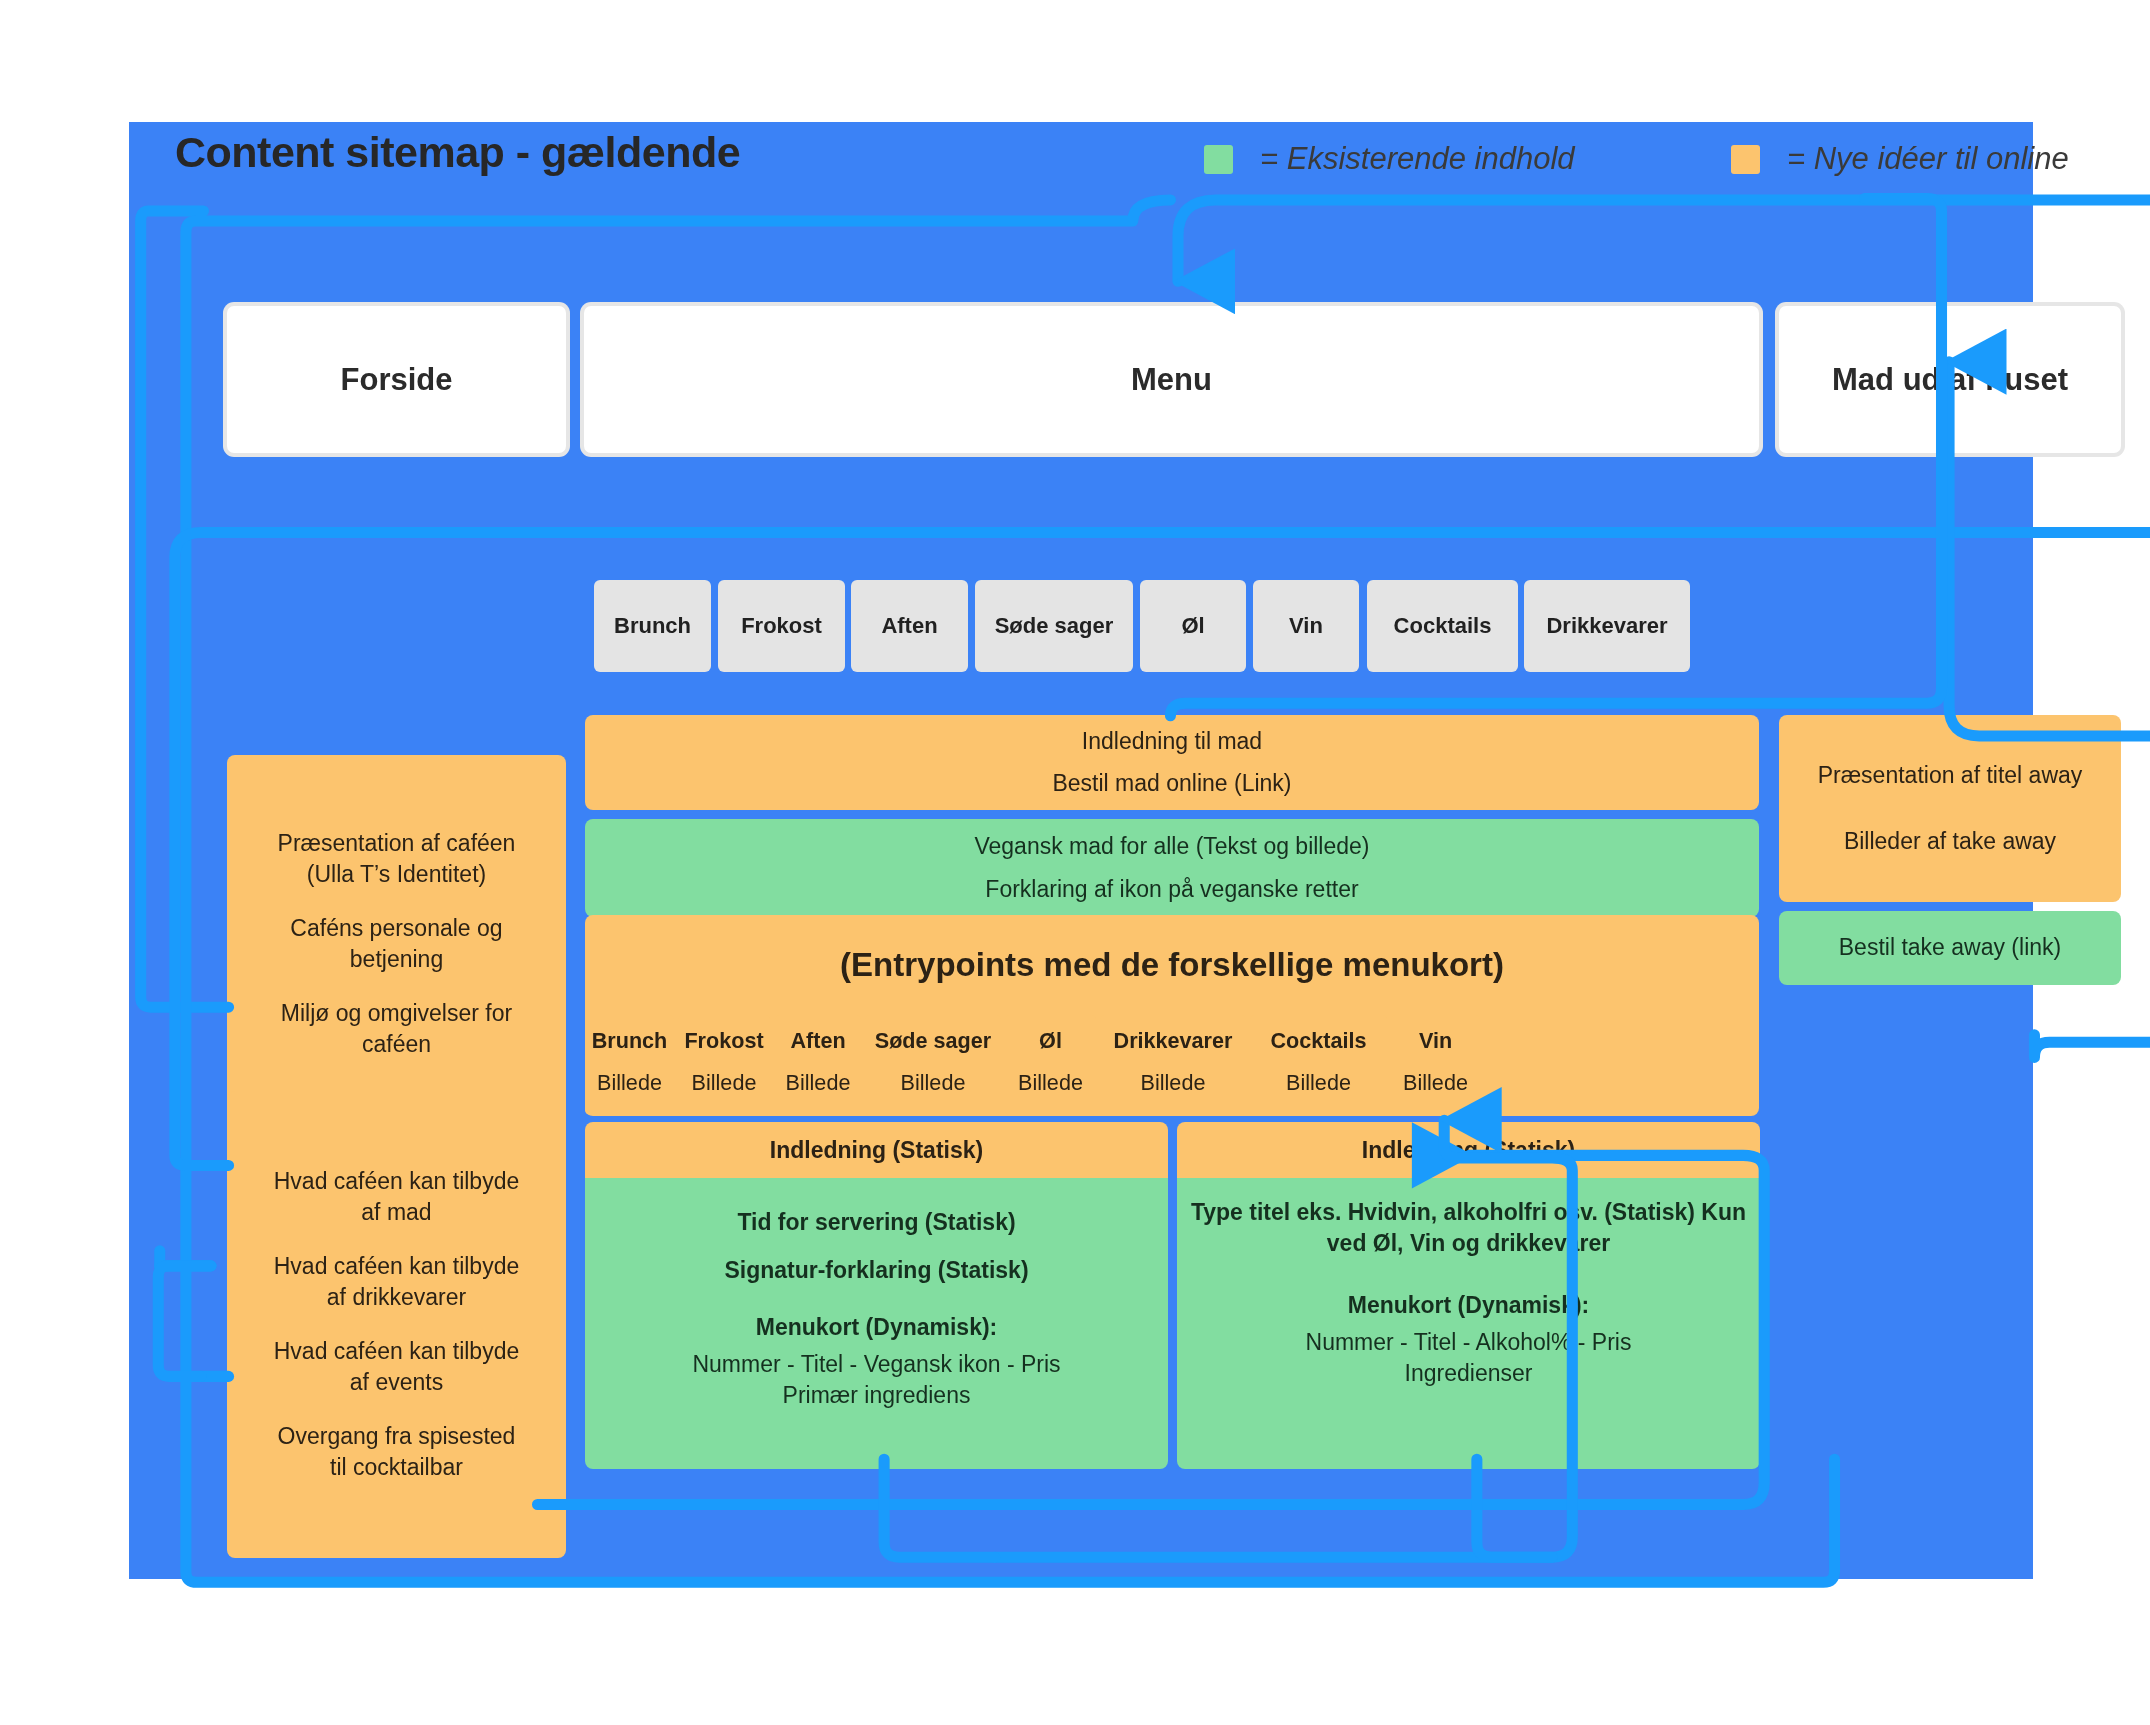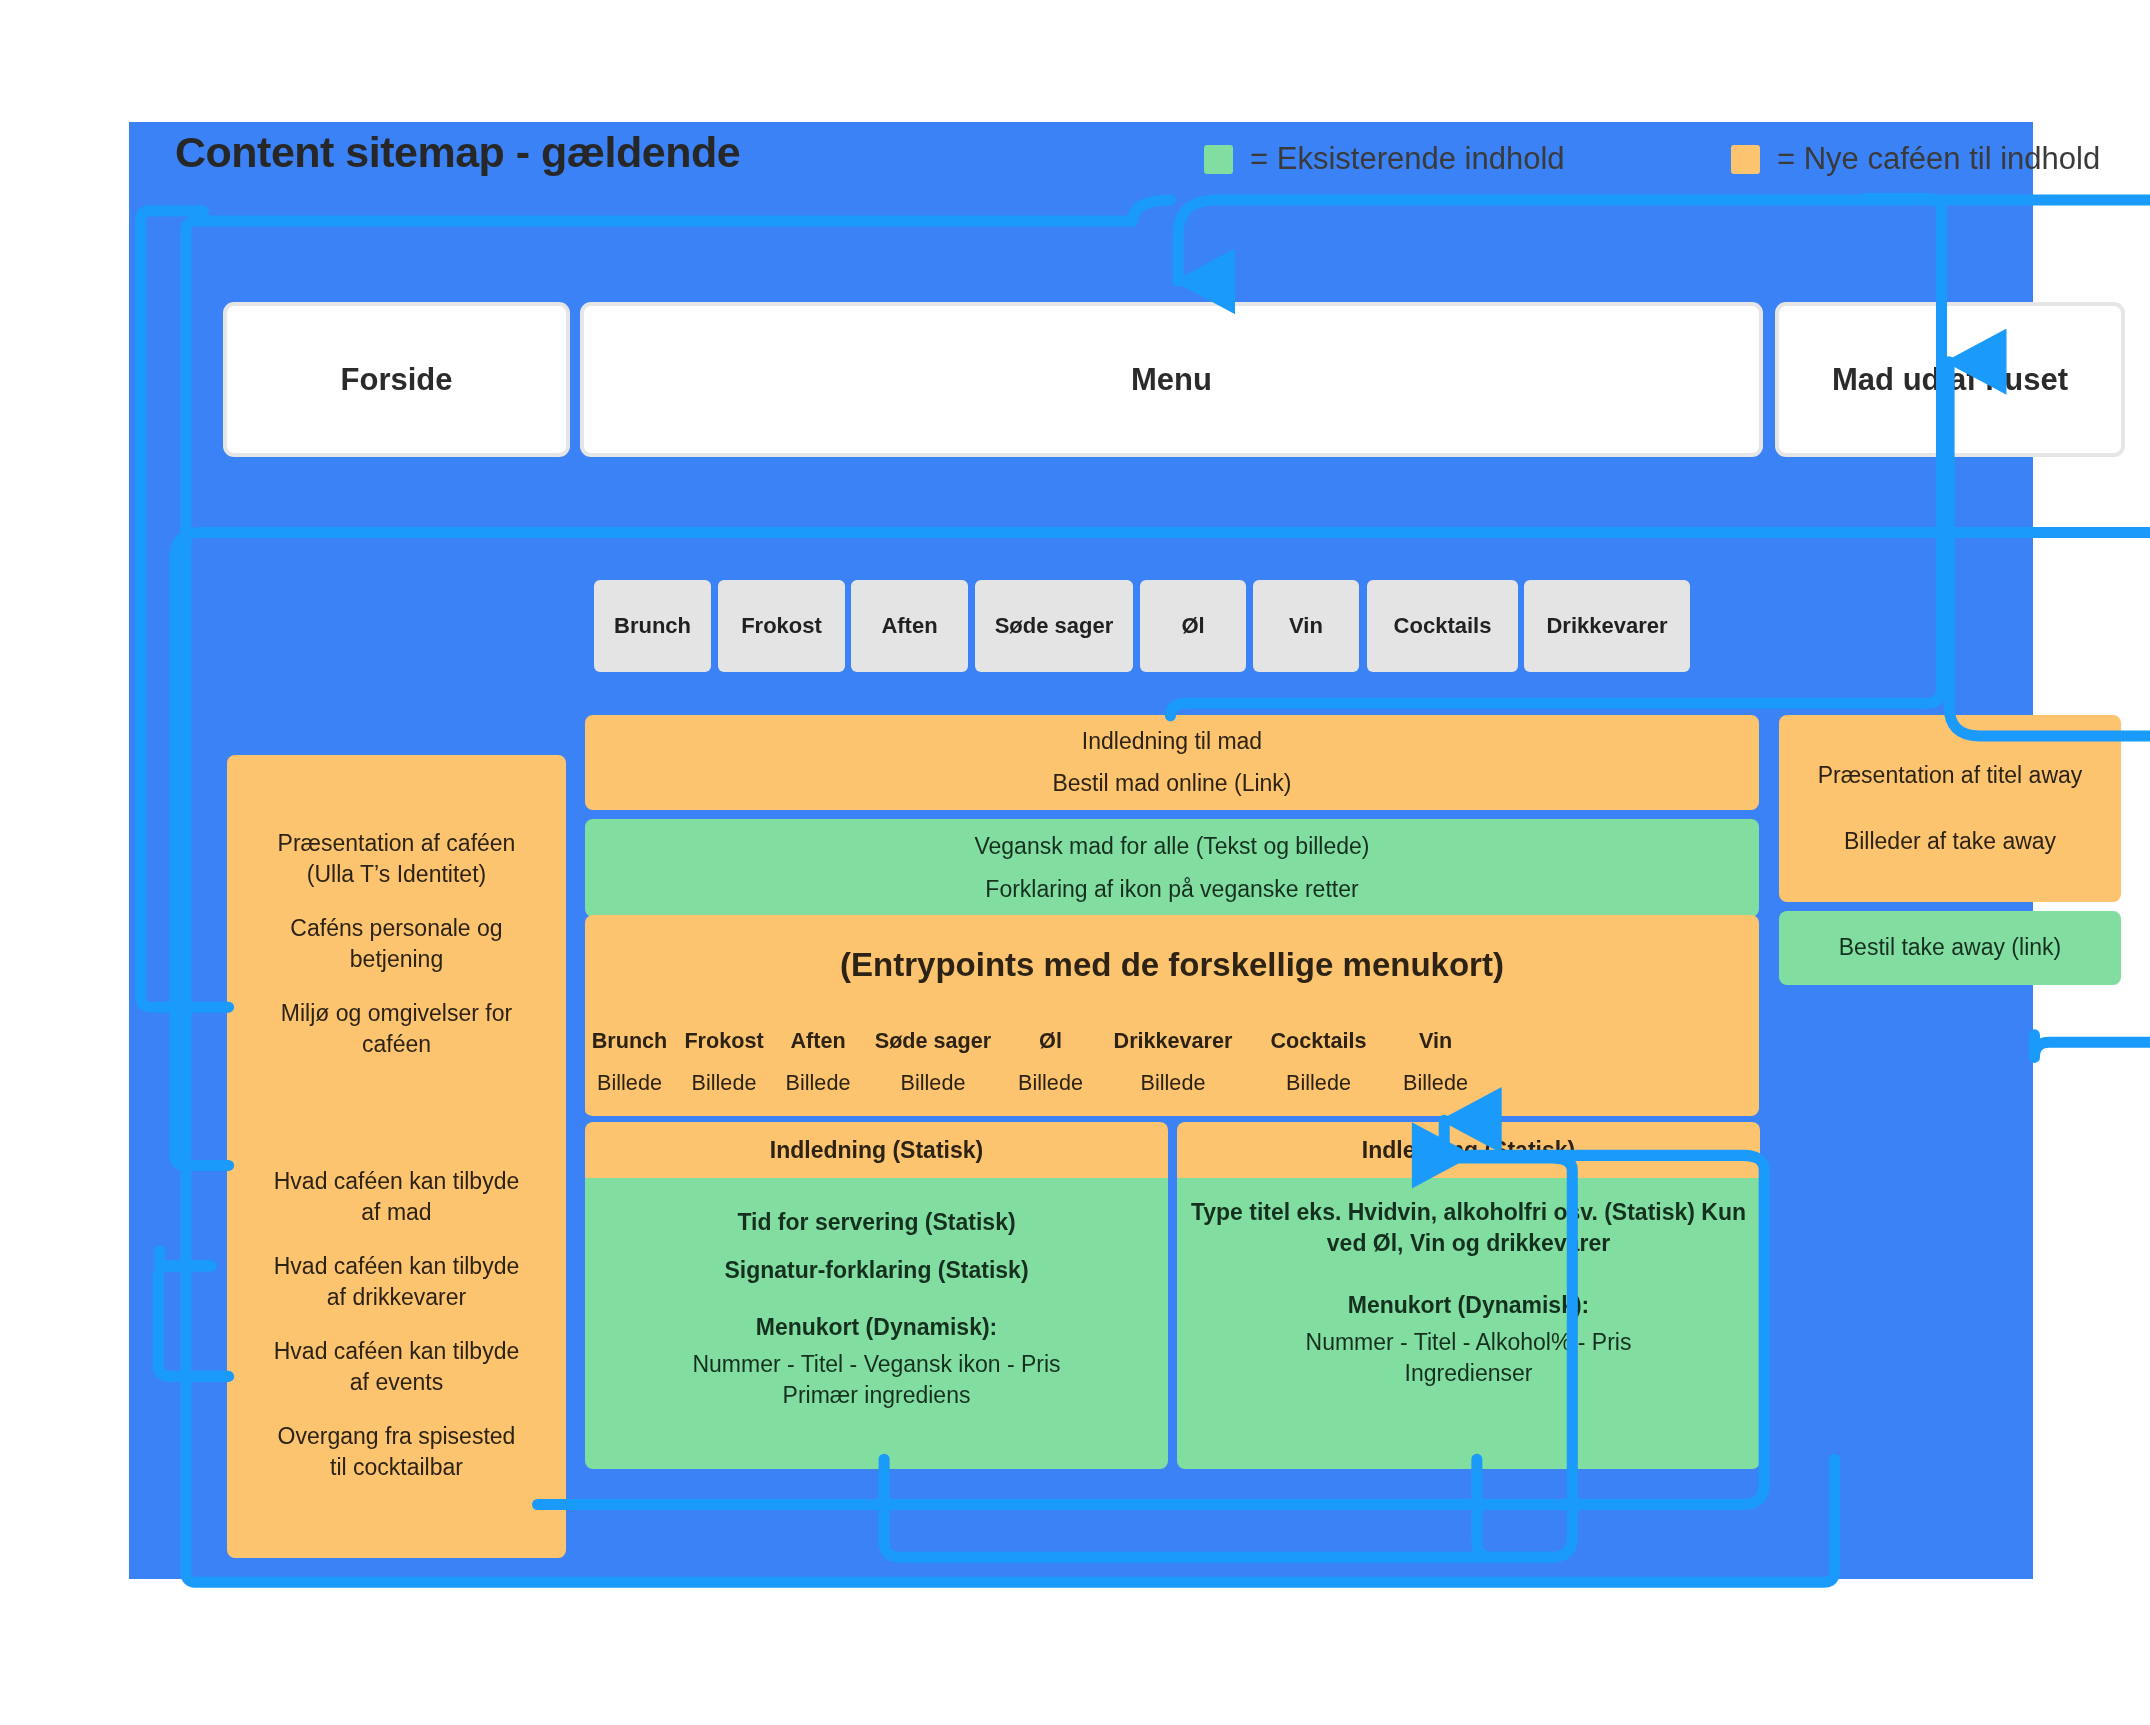--- a/index.html
+++ b/index.html
@@ -4,21 +4,21 @@
 <style>
   html,body{margin:0;padding:0;background:#ffffff;}
   body{width:2151px;height:1726px;font-family:"Liberation Sans",sans-serif;overflow:hidden;}
   #stage{position:relative;width:2151px;height:1726px;background:#ffffff;}
   #canvas{position:absolute;left:129px;top:122px;width:1904px;height:1457px;background:#3b82f6;}
   
   .hdr{position:absolute;left:0;top:0;width:100%;height:60px;}
   .hdr-title{position:absolute;left:46px;top:6px;font-size:43px;font-weight:bold;color:#272727;letter-spacing:-0.5px;white-space:nowrap;}
   .lg{position:absolute;top:19px;display:flex;align-items:center;}
   .lg-sw{width:29px;height:29px;border-radius:3px;}
-  .lg-tx{margin-left:17px;font-size:31px;color:#3a3a3a;white-space:nowrap;}
+  .lg-tx{margin-left:27px;font-size:31px;color:#3a3a3a;white-space:nowrap;font-style:italic;}
   
   .box{position:absolute;box-sizing:border-box;display:flex;flex-direction:column;align-items:center;justify-content:center;text-align:center;}
   .white{background:#ffffff;border-radius:7px;box-shadow:0 0 0 4px #e6e6e6;color:#2b2b2b;font-weight:bold;}
   .gray{background:#e4e4e4;border-radius:6px;color:#212121;font-weight:bold;font-size:22px;}
   .org{background:#fcc46e;color:#2c2215;}
   .grn{background:#82dda0;color:#15301f;}
   .r{border-radius:8px;}
   .ln{display:block;line-height:1.35;}
   .sp{height:23px;}
   .bold{font-weight:bold;}
@@ -39,21 +39,21 @@
     <div class="hdr">
       <div class="hdr-title">Content sitemap - gældende</div>
 
       <div class="lg" style="left:1075px;">
         <span class="lg-sw" style="background:#82dda0;"></span>
         <span class="lg-tx">= Eksisterende indhold</span>
       </div>
 
       <div class="lg" style="left:1602px;">
         <span class="lg-sw" style="background:#fcc46e;"></span>
-        <span class="lg-tx">= Nye caféen til indhold</span>
+        <span class="lg-tx">= Nye idéer til online</span>
       </div>
     </div>
 
     <div class="box white" style="left:98px;top:184px;width:339px;height:147px;font-size:31px;">
       <span>Forside</span>
     </div>
 
     <div class="box white" style="left:455px;top:184px;width:1175px;height:147px;font-size:31px;">
       <span>Menu</span>
     </div>

